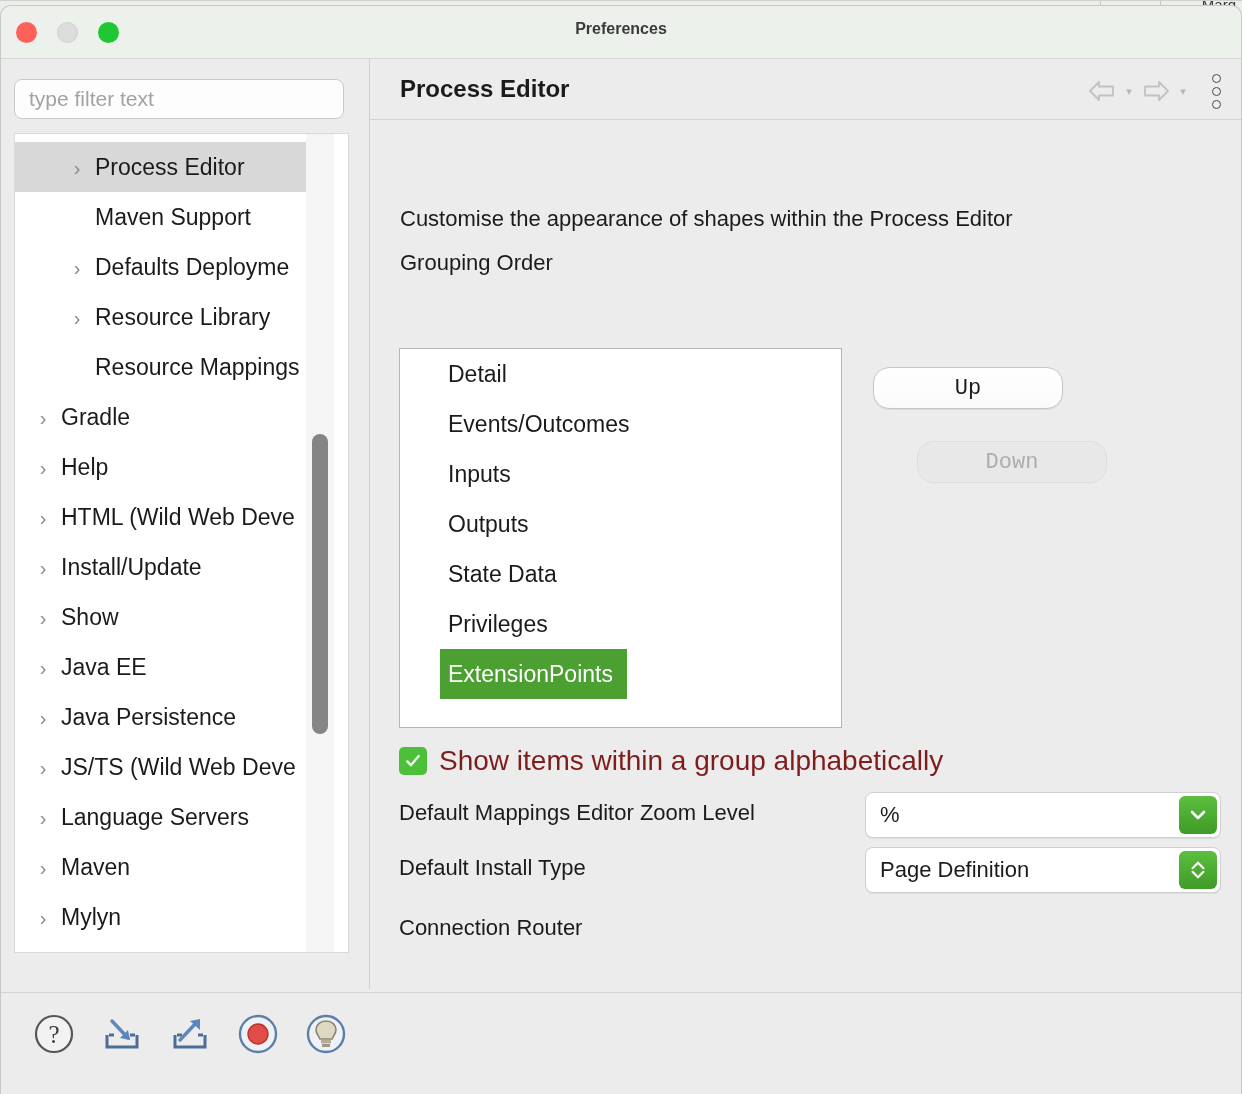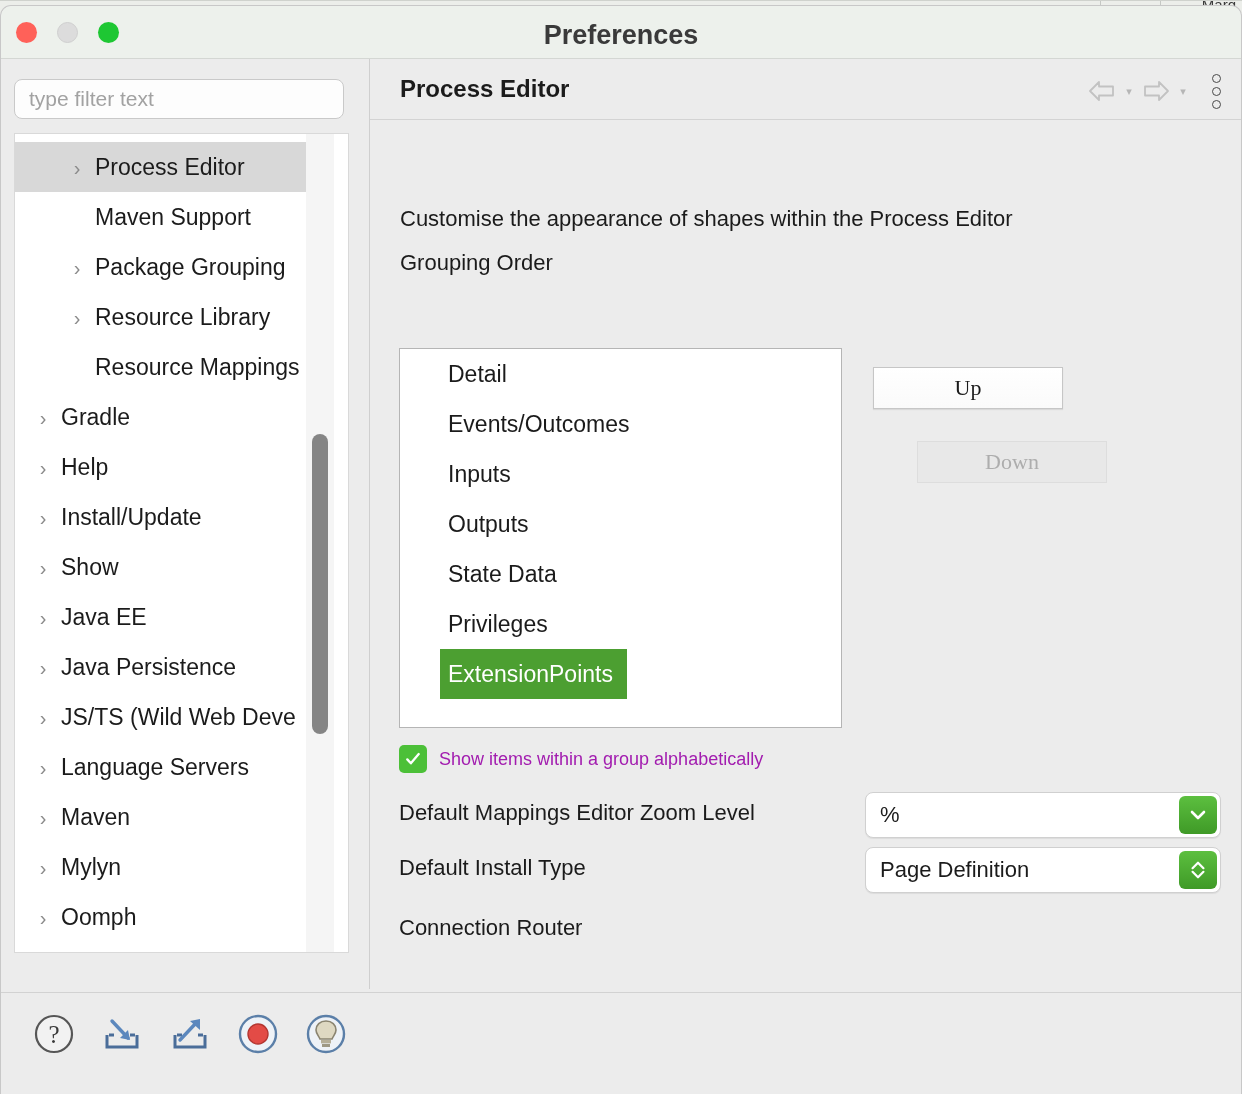--- a/index.html
+++ b/index.html
@@ -67,21 +67,21 @@
     width: 21px; height: 21px;
     border-radius: 50%;
   }
   .traffic.close  { left: 15px;  background: #ff6159; }
   .traffic.min    { left: 56px;  background: #dcdcdc; border: 1px solid #cfcfcf; box-sizing: border-box; }
   .traffic.max    { left: 97px;  background: #1ec733; }
   .titlebar-title {
     position: absolute;
     left: 0; right: 0; top: 14px;
     text-align: center;
-    font-size: 27px;
+    font-size: 16px;
     font-weight: bold;
     color: #3a3a3a;
   }
 
   
   .dialog-body {
     position: relative;
     height: 930px;
     background: #ececec;
   }
@@ -264,23 +264,23 @@
   }
   .order-row.selected {
     background: #4c9f31;
     color: #ffffff;
     display: inline-block;
     padding-right: 14px;
   }
   .order-row-wrap { height: 50px; padding-left: 40px; }
 
   .btn {
-    font-family: Liberation Serif, serif;
+    font-family: Liberation Mono, monospace;
     border: 1px solid #c6c6c6;
-    border-radius: 0;
+    border-radius: 16px;
     background: linear-gradient(#ffffff, #fafafa);
     color: #1b1b1b;
     font-size: 22px;
     box-shadow: 0 1px 1px rgba(0,0,0,0.08);
     cursor: pointer;
     padding: 5px;
   }
   .btn.disabled {
     background: #e8e8e8;
     color: #adadad;
@@ -304,21 +304,21 @@
     display: flex; align-items: center; gap: 12px;
   }
   .checkbox {
     width: 28px; height: 28px;
     background: #4cc038;
     border-radius: 5px;
     display: flex; align-items: center; justify-content: center;
     box-sizing: border-box;
   }
   .checkbox svg { display: block; }
-  .checkbox-label { font-size: 18px; color: #a21caf; }
+  .checkbox-label { font-size: 28px; color: #7f1d1d; }
 
   .field-row { position: absolute; left: 29px; width: 822px; height: 46px; }
   .field-row.r1 { top: 672px; }
   .field-row.r2 { top: 727px; }
   .field-row.r3 { top: 787px; }
   .field-label {
     position: absolute;
     left: 0; top: 8px;
     font-size: 22px;
     color: #1b1b1b;
@@ -401,25 +401,26 @@
     <div class="left-pane">
 
       <div class="filter-wrap">
         <input class="filter-input" type="text" placeholder="type filter text" style="">
       </div>
 
       <div class="tree-frame">
         <div class="tree-list" id="tree-list">
             <div class="tree-item depth2 selected"><span class="twisty">›</span><span class="label">Process Editor</span></div>
             <div class="tree-item depth2"><span class="twisty hidden">›</span><span class="label">Maven Support</span></div>
-            <div class="tree-item depth2"><span class="twisty">›</span><span class="label">Package Grouping</span></div>
+            <div class="tree-item depth2"><span class="twisty">›</span><span class="label">Defaults Deployme</span></div>
             <div class="tree-item depth2"><span class="twisty">›</span><span class="label">Resource Library</span></div>
             <div class="tree-item depth2"><span class="twisty hidden">›</span><span class="label">Resource Mappings</span></div>
             <div class="tree-item depth1"><span class="twisty">›</span><span class="label">Gradle</span></div>
             <div class="tree-item depth1"><span class="twisty">›</span><span class="label">Help</span></div>
+            <div class="tree-item depth1"><span class="twisty">›</span><span class="label">HTML (Wild Web Deve</span></div>
             <div class="tree-item depth1"><span class="twisty">›</span><span class="label">Install/Update</span></div>
             <div class="tree-item depth1"><span class="twisty">›</span><span class="label">Show</span></div>
             <div class="tree-item depth1"><span class="twisty">›</span><span class="label">Java EE</span></div>
             <div class="tree-item depth1"><span class="twisty">›</span><span class="label">Java Persistence</span></div>
             <div class="tree-item depth1"><span class="twisty">›</span><span class="label">JS/TS (Wild Web Deve</span></div>
             <div class="tree-item depth1"><span class="twisty">›</span><span class="label">Language Servers</span></div>
             <div class="tree-item depth1"><span class="twisty">›</span><span class="label">Maven</span></div>
             <div class="tree-item depth1"><span class="twisty">›</span><span class="label">Mylyn</span></div>
             <div class="tree-item depth1"><span class="twisty">›</span><span class="label">Oomph</span></div>
           </div>

